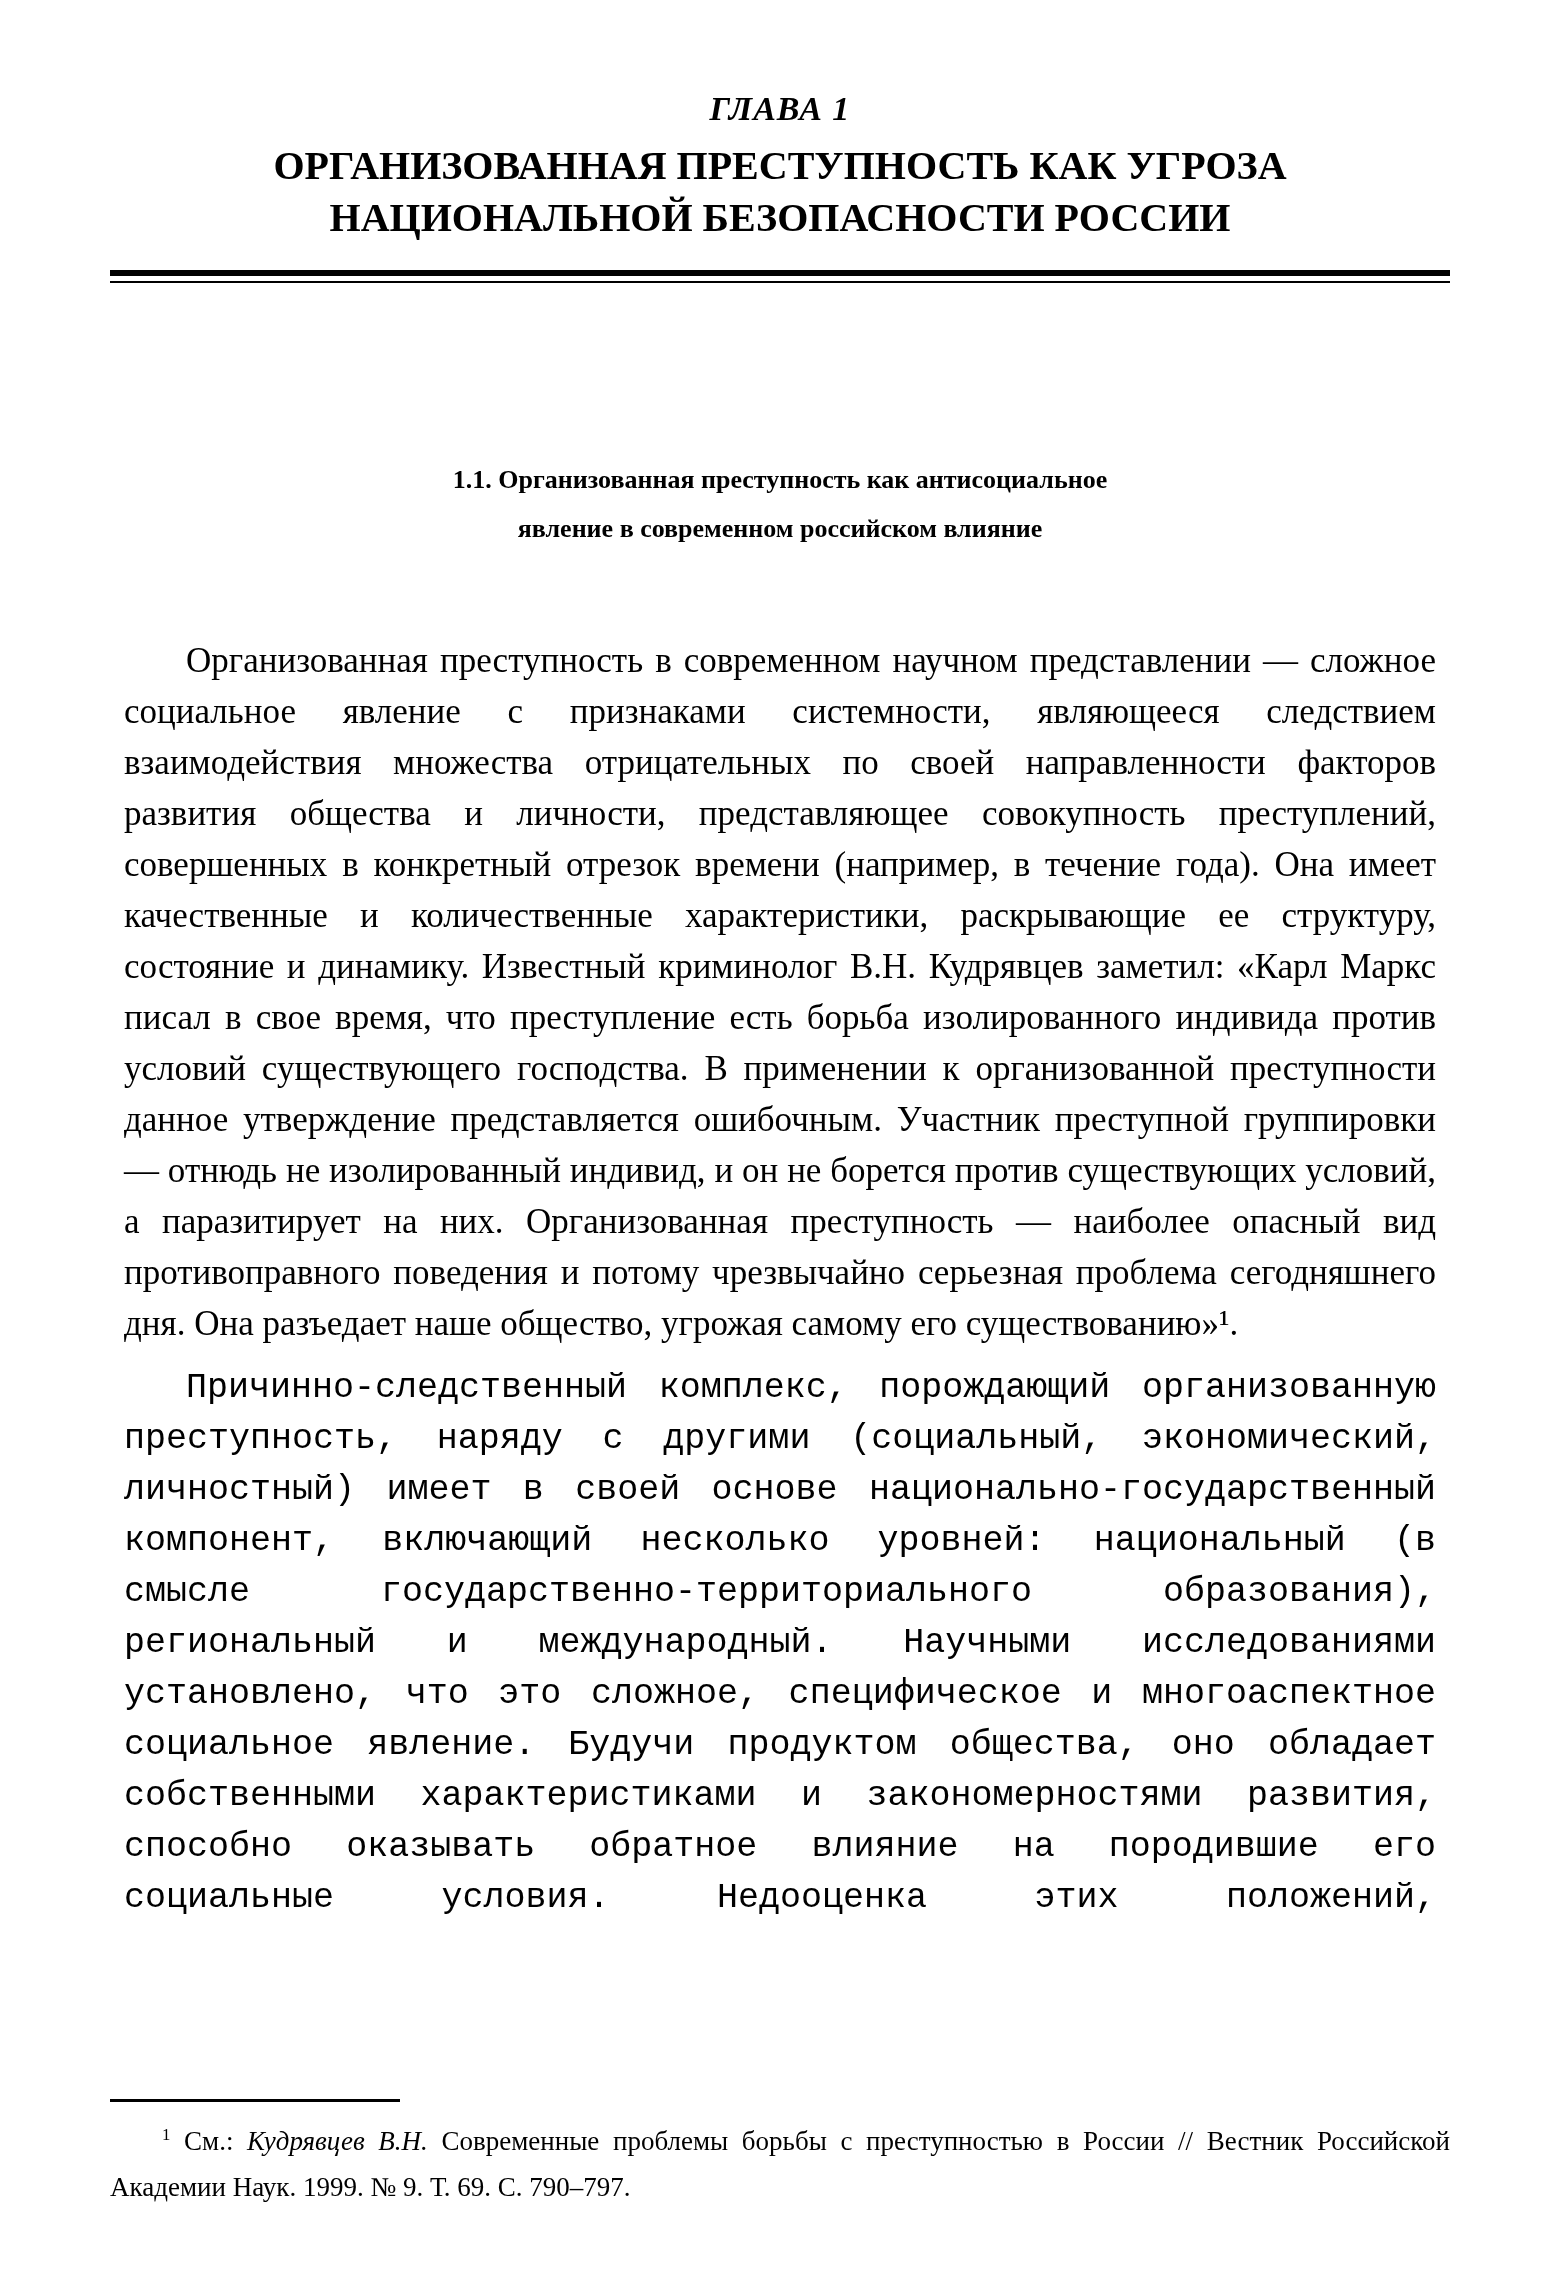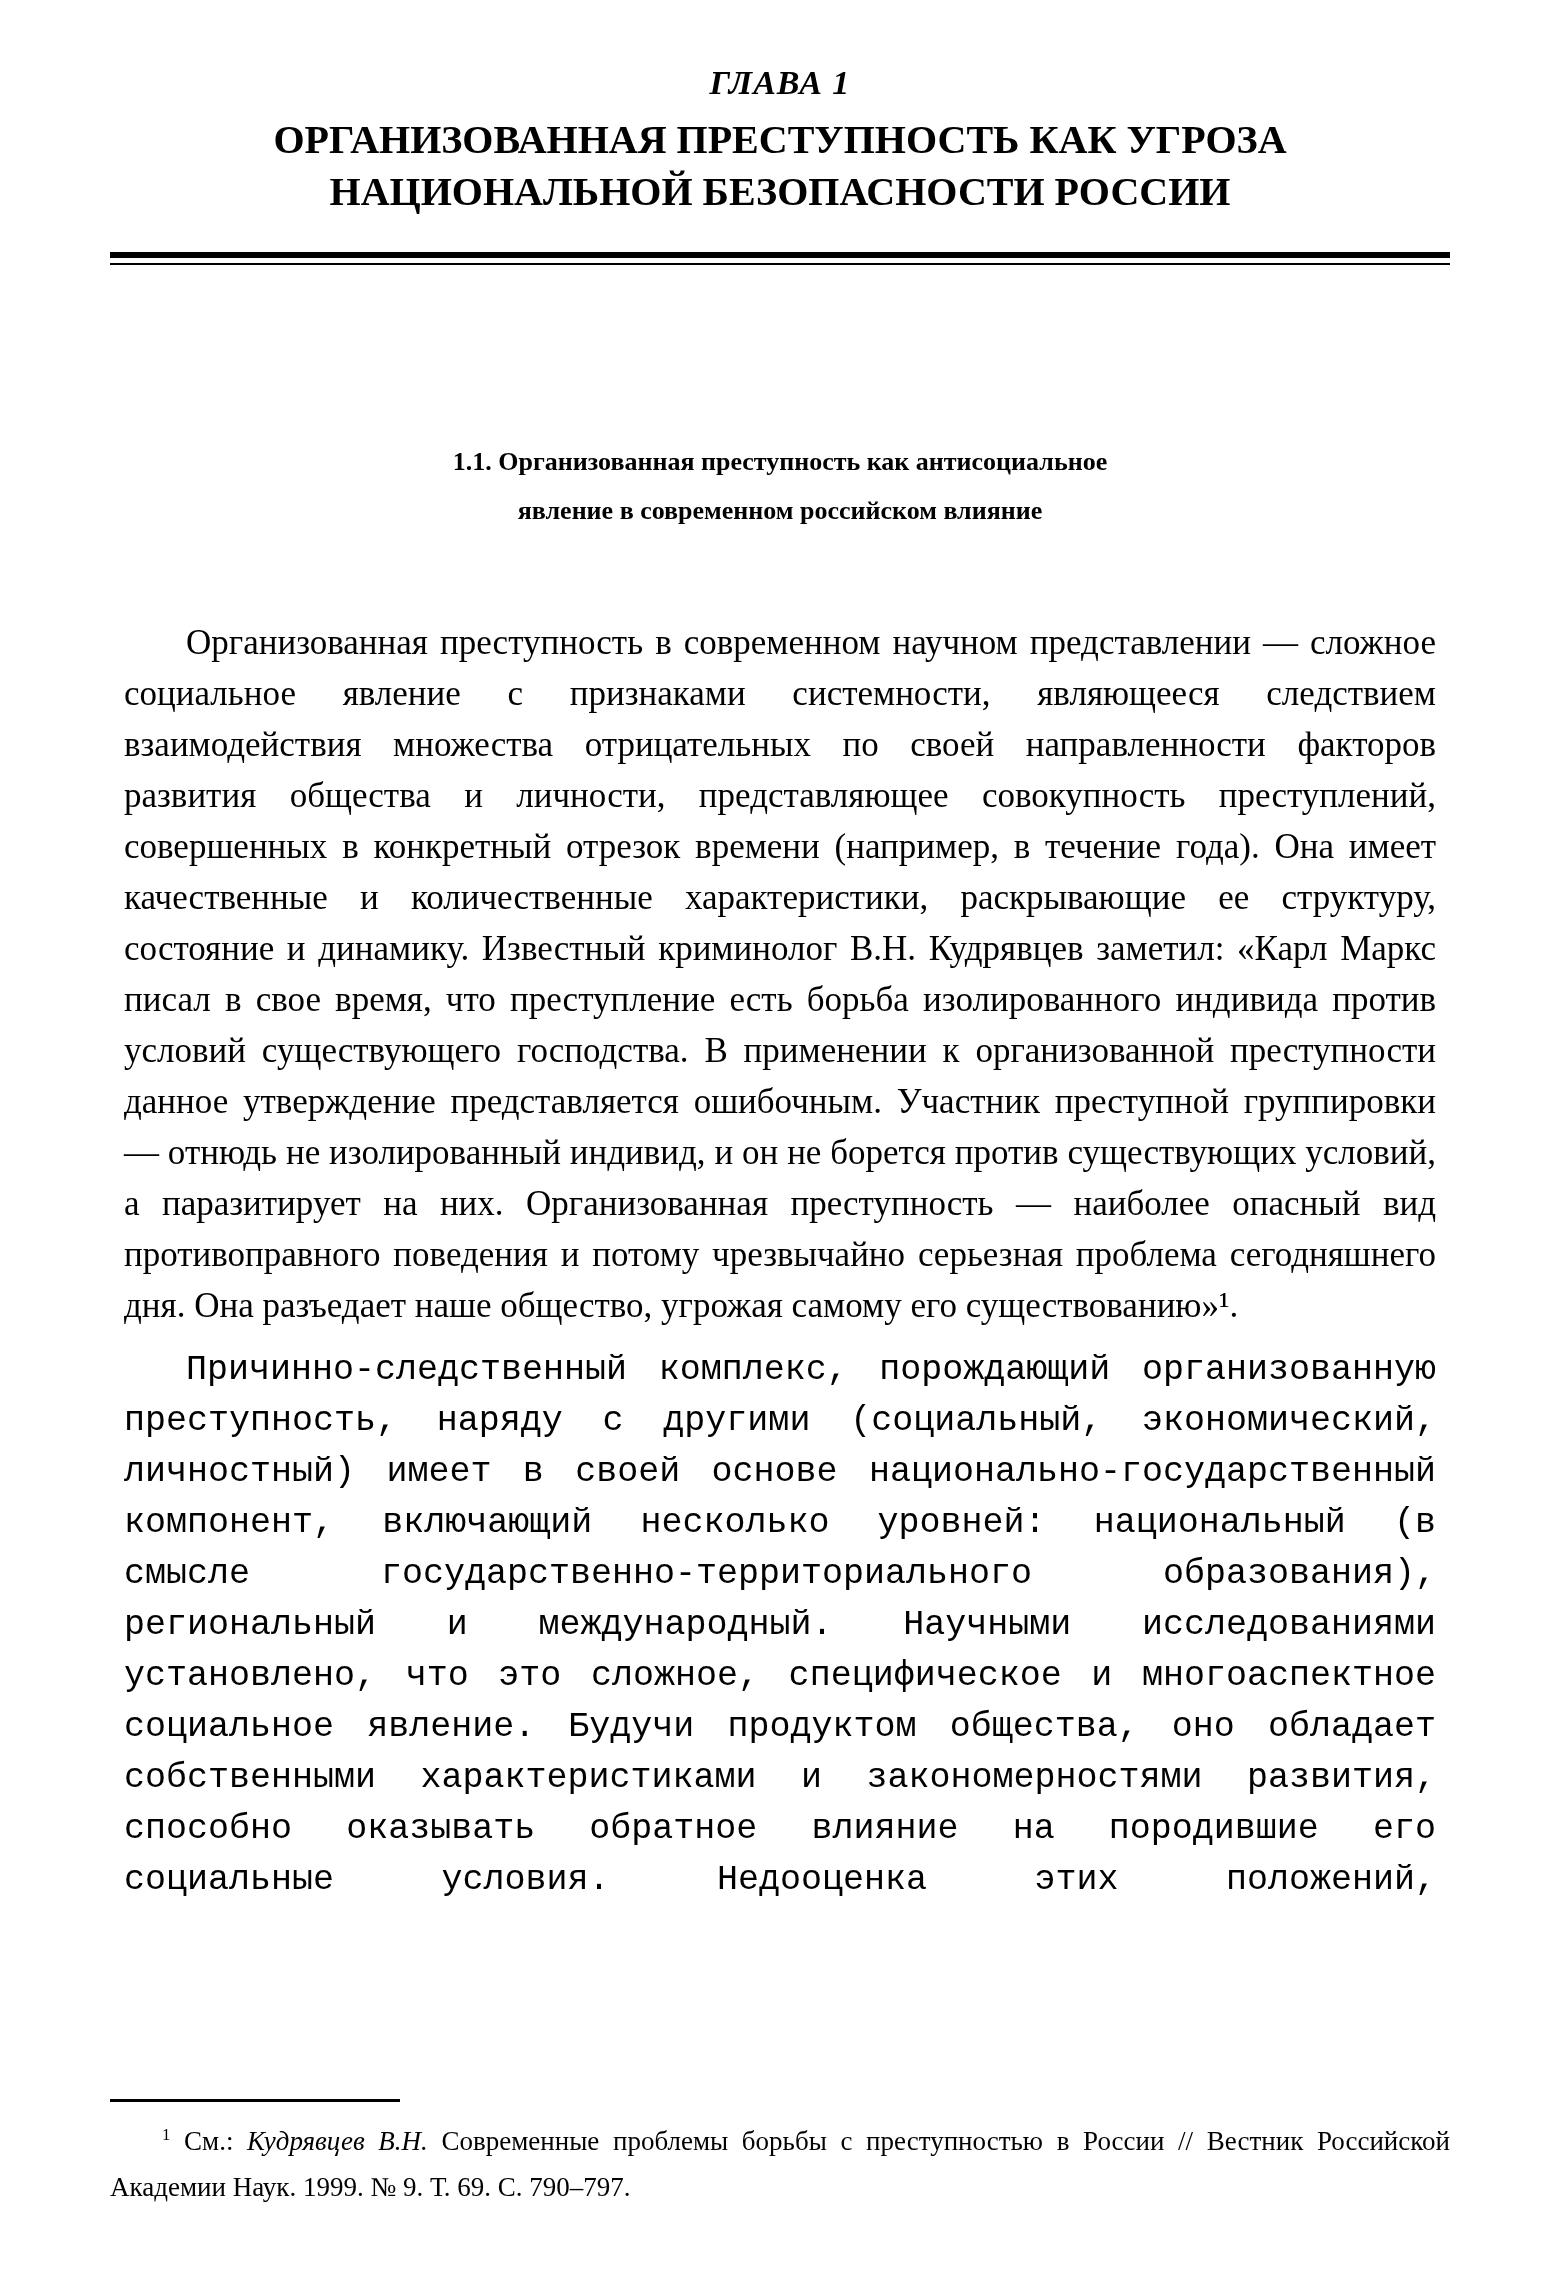--- a/index.html
+++ b/index.html
@@ -9,35 +9,35 @@
   }
   .page {
     position: relative;
     width: 1548px;
     height: 2288px;
     margin: 0 auto;
     background: #ffffff;
     color: #000000;
     font-family: "Liberation Serif", "DejaVu Serif", serif;
     box-sizing: border-box;
-    padding: 62px 98px 78px 110px;
+    padding: 88px 98px 78px 110px;
     display: flex;
     flex-direction: column;
     overflow: hidden;
   }
   .chapter-label {
     text-align: center;
     font-size: 34px;
     line-height: 42px;
     font-weight: bold;
     font-style: italic;
     letter-spacing: 1px;
   }
   .chapter-title {
-    margin: 10px 0 12px 0;
+    margin: 10px 0 4px 0;
     text-align: center;
     font-size: 40px;
     line-height: 52px;
     font-weight: bold;
   }
   .title-line { display: block; }
   .double-rule {
     margin-top: 22px;
     height: 5px;
     border-top: 6px solid #000;

